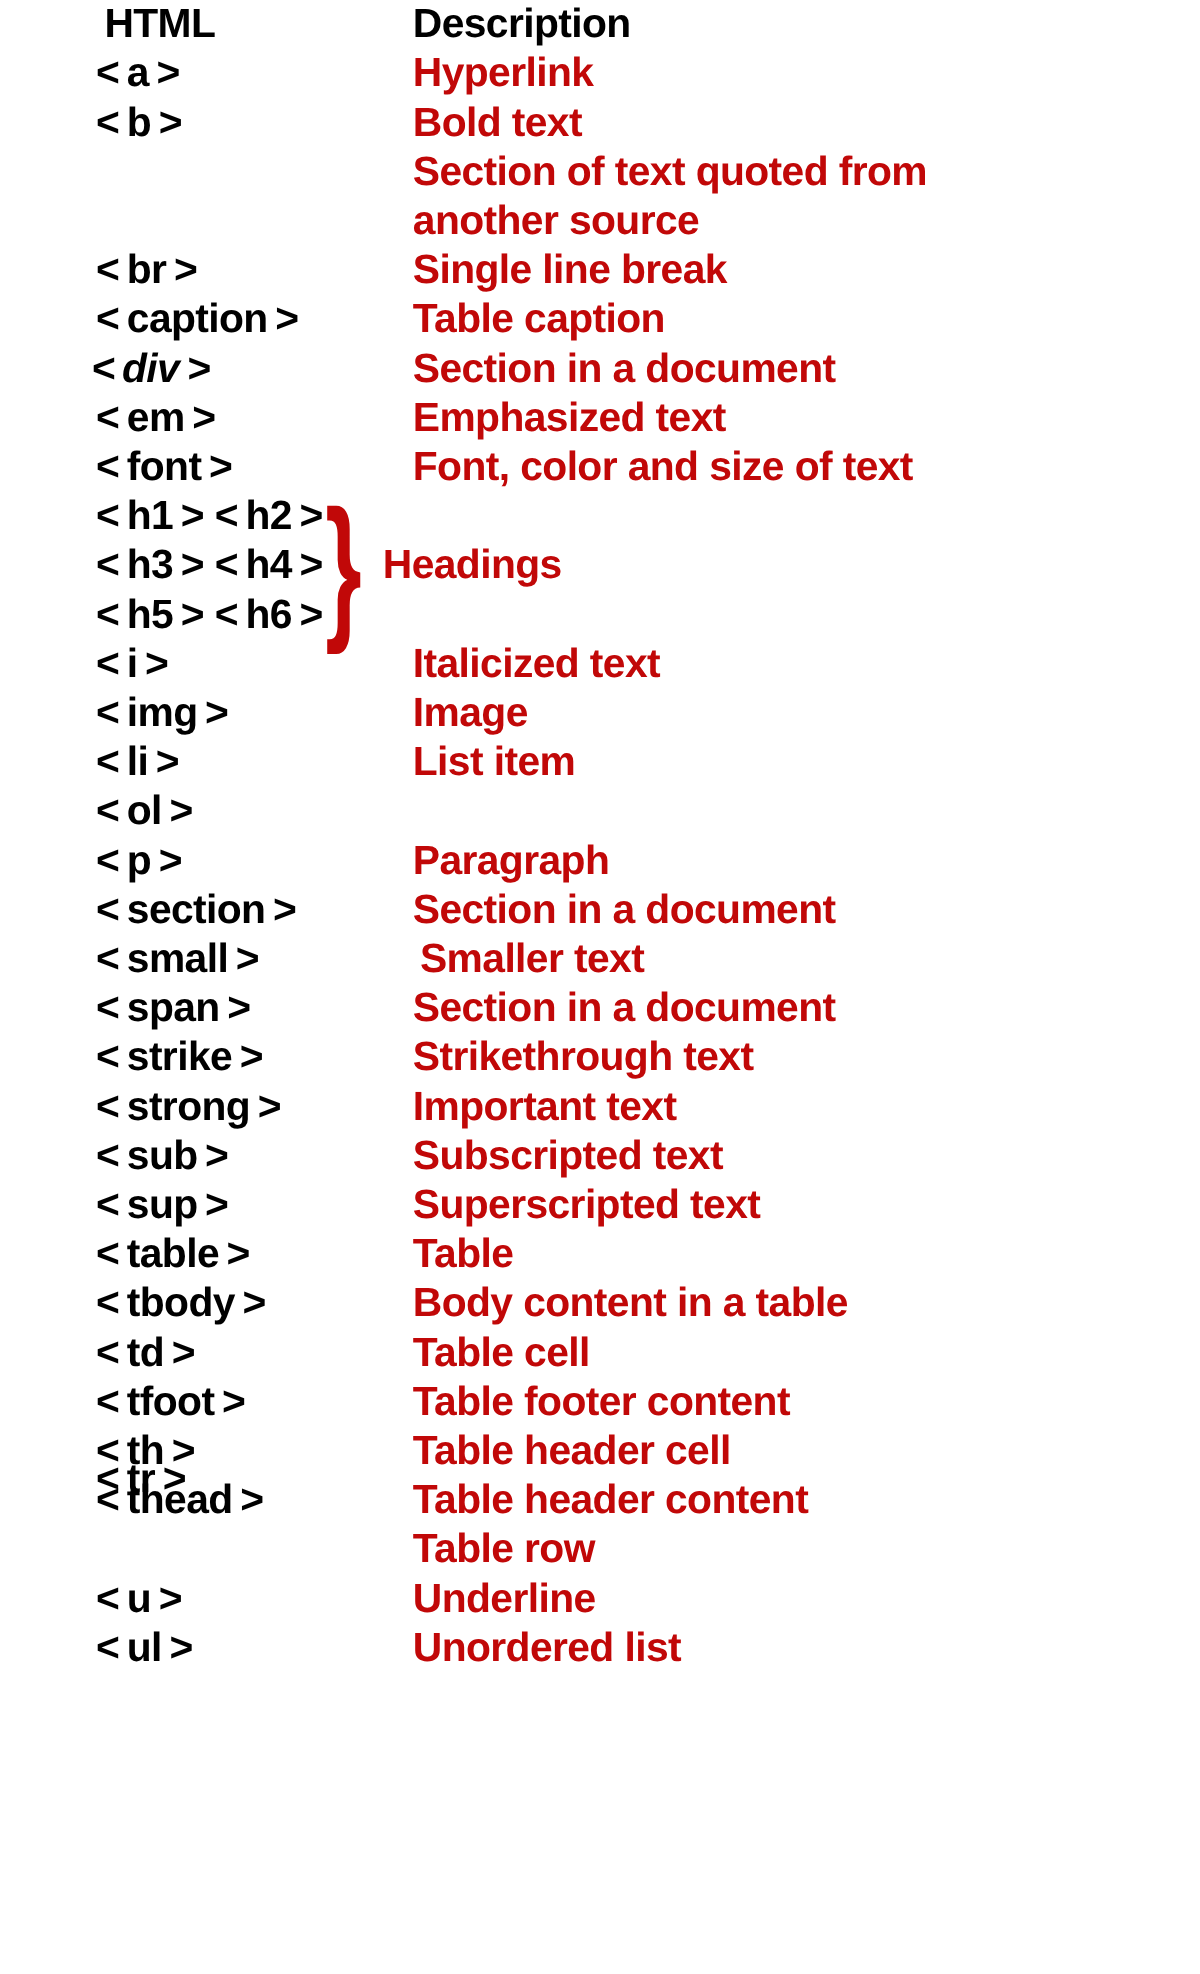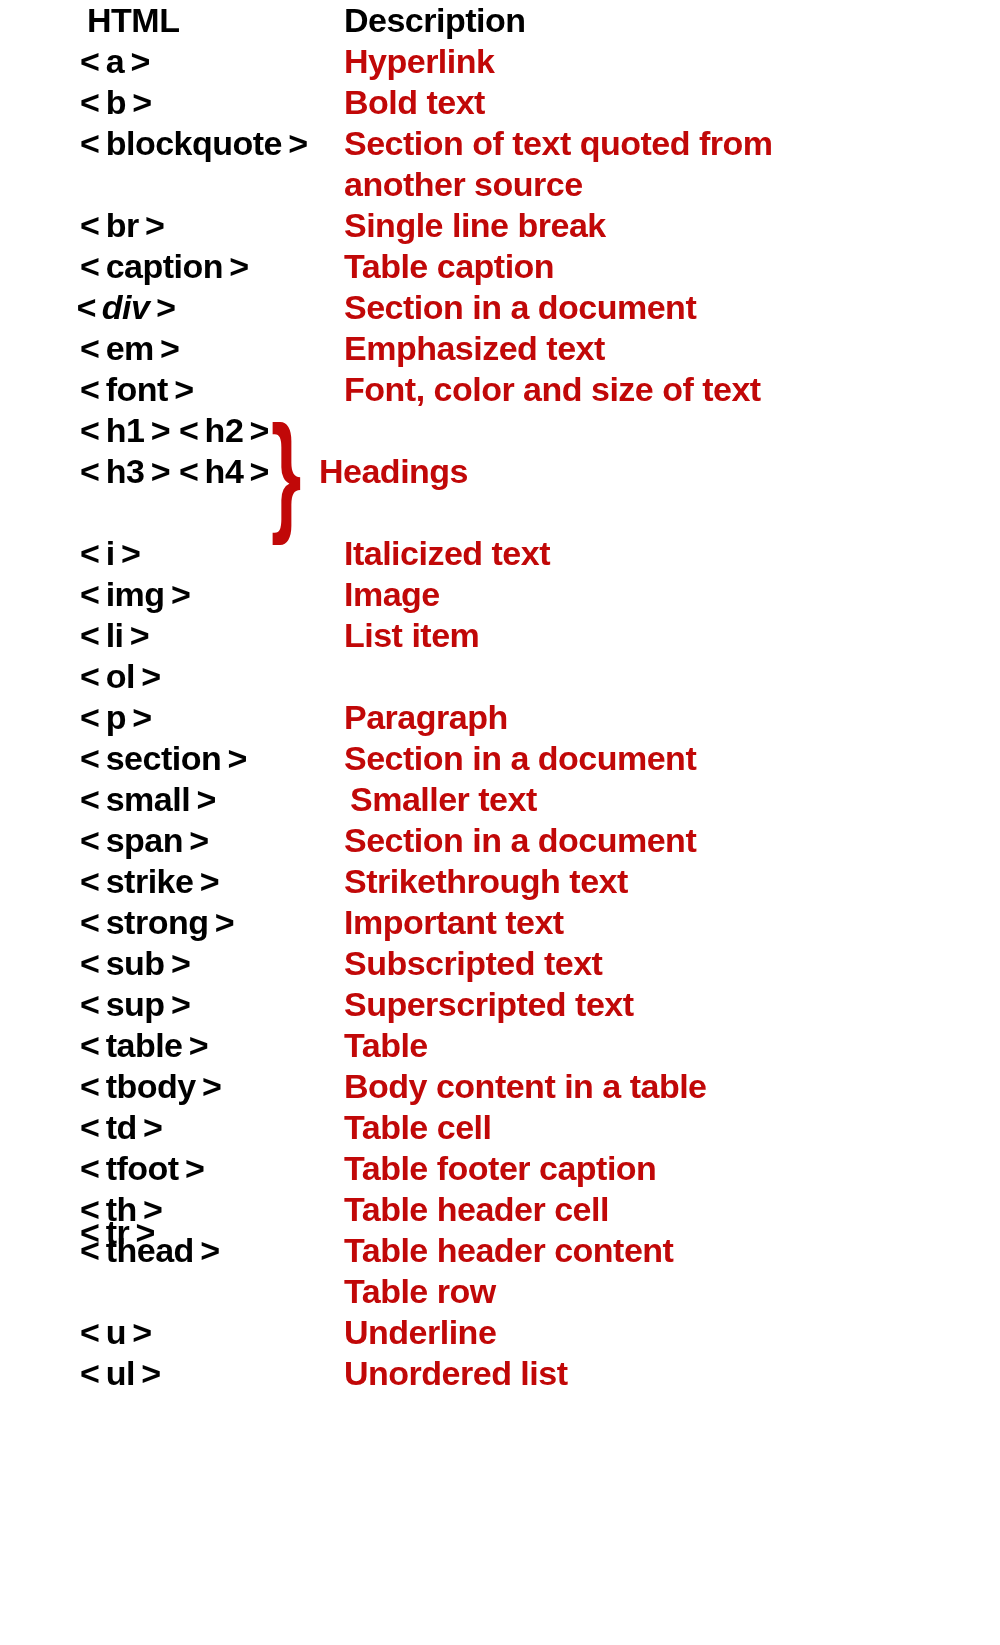--- a/index.html
+++ b/index.html
@@ -57,34 +57,34 @@
 </head>
 <body>
 
 <div class="page" id="page">
     <div class="abs hdr" style="left: 60px; top: 0px;">HTML</div>
     <div class="abs hdr" style="left: 317px; top: 0px;">Description</div>
     <div class="abs tag" style="left: 53px; top: 41px;">&lt; a &gt;</div>
     <div class="abs desc" style="left: 317px; top: 41px;">Hyperlink</div>
     <div class="abs tag" style="left: 53px; top: 82px;">&lt; b &gt;</div>
     <div class="abs desc" style="left: 317px; top: 82px;">Bold text</div>
-    <div class="abs tag" style="left: 53px; top: 123px;">&lt; blockquote &gt;</div>
     <div class="abs desc wrap" style="left: 317px; top: 123px; white-space: normal;">Section of text quoted from another source</div>
     <div class="abs tag" style="left: 53px; top: 205px;">&lt; br &gt;</div>
     <div class="abs desc" style="left: 317px; top: 205px;">Single line break</div>
     <div class="abs tag" style="left: 53px; top: 246px;">&lt; caption &gt;</div>
     <div class="abs desc" style="left: 317px; top: 246px;">Table caption</div>
     <div class="abs tag" style="left: 49px; top: 287px; font-style: italic;">&lt; div &gt;</div>
     <div class="abs desc" style="left: 317px; top: 287px;">Section in a document</div>
     <div class="abs tag" style="left: 53px; top: 328px;">&lt; em &gt;</div>
     <div class="abs desc" style="left: 317px; top: 328px; text-align: right;">Emphasized text</div>
     <div class="abs tag" style="left: 53px; top: 369px;">&lt; font &gt;</div>
     <div class="abs desc" style="left: 317px; top: 369px;">Font, color and size of text</div>
     <div class="abs tag" style="left: 53px; top: 410px;">&lt; h1 &gt; &lt; h2 &gt;</div>
     <div class="abs tag" style="left: 53px; top: 451px;">&lt; h3 &gt; &lt; h4 &gt;</div>
+    <div class="abs tag" style="left: 53px; top: 492px;">&lt; h5 &gt; &lt; h6 &gt;</div>
     <div class="abs brace" style="left: 244px; top: 406.5px; line-height: 130px;">}</div>
     <div class="abs desc" style="left: 292px; top: 451px;">Headings</div>
     <div class="abs tag" style="left: 53px; top: 533px;">&lt; i &gt;</div>
     <div class="abs desc" style="left: 317px; top: 533px;">Italicized text</div>
     <div class="abs tag" style="left: 53px; top: 574px;">&lt; img &gt;</div>
     <div class="abs desc" style="left: 317px; top: 574px;">Image</div>
     <div class="abs tag" style="left: 53px; top: 615px;">&lt; li &gt;</div>
     <div class="abs desc" style="left: 317px; top: 615px;">List item</div>
     <div class="abs tag" style="left: 53px; top: 656px;">&lt; ol &gt;</div>
     <div class="abs tag" style="left: 53px; top: 697px;">&lt; p &gt;</div>
@@ -103,21 +103,21 @@
     <div class="abs desc" style="left: 317px; top: 943px;">Subscripted text</div>
     <div class="abs tag" style="left: 53px; top: 984px;">&lt; sup &gt;</div>
     <div class="abs desc" style="left: 317px; top: 984px;">Superscripted text</div>
     <div class="abs tag" style="left: 53px; top: 1025px;">&lt; table &gt;</div>
     <div class="abs desc" style="left: 317px; top: 1025px;">Table</div>
     <div class="abs tag" style="left: 53px; top: 1066px;">&lt; tbody &gt;</div>
     <div class="abs desc" style="left: 317px; top: 1066px;">Body content in a table</div>
     <div class="abs tag" style="left: 53px; top: 1107px;">&lt; td &gt;</div>
     <div class="abs desc" style="left: 317px; top: 1107px;">Table cell</div>
     <div class="abs tag" style="left: 53px; top: 1148px;">&lt; tfoot &gt;</div>
-    <div class="abs desc" style="left: 317px; top: 1148px;">Table footer caption</div>
+    <div class="abs desc" style="left: 317px; top: 1148px;">Table footer content</div>
     <div class="abs tag" style="left: 53px; top: 1189px;">&lt; th &gt;</div>
     <div class="abs desc" style="left: 317px; top: 1189px;">Table header cell</div>
     <div class="abs tag" style="left: 53px; top: 1230px;">&lt; thead &gt;</div>
     <div class="abs desc" style="left: 317px; top: 1230px;">Table header content</div>
     <div class="abs tag" style="left: 53px; top: 1212px;">&lt; tr &gt;</div>
     <div class="abs desc" style="left: 317px; top: 1271px;">Table row</div>
     <div class="abs tag" style="left: 53px; top: 1312px;">&lt; u &gt;</div>
     <div class="abs desc" style="left: 317px; top: 1312px;">Underline</div>
     <div class="abs tag" style="left: 53px; top: 1353px;">&lt; ul &gt;</div>
     <div class="abs desc" style="left: 317px; top: 1353px;">Unordered list</div>

